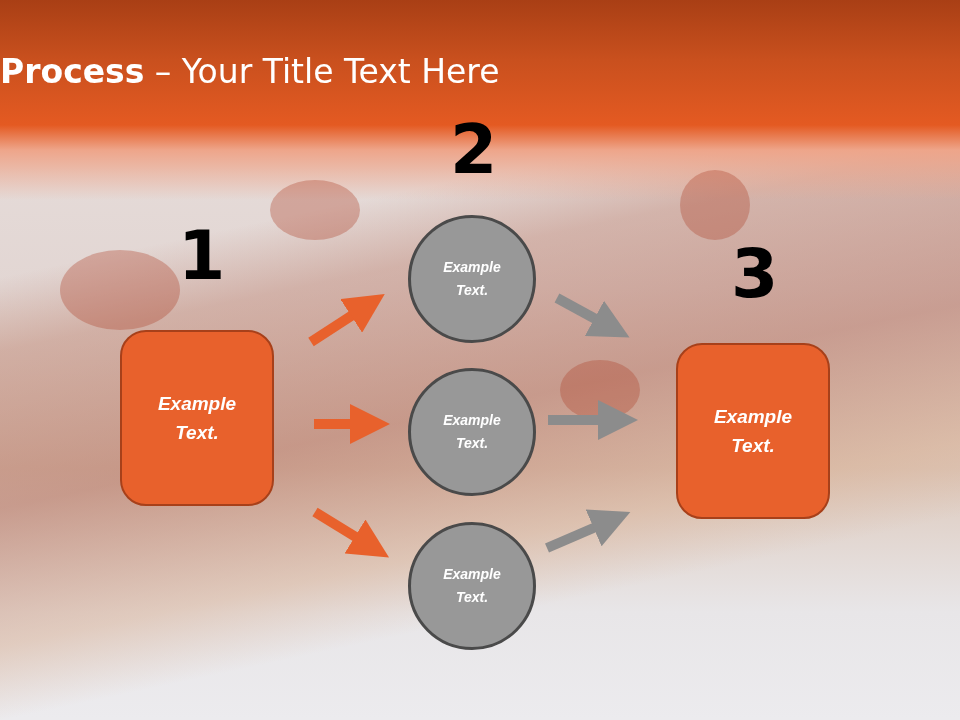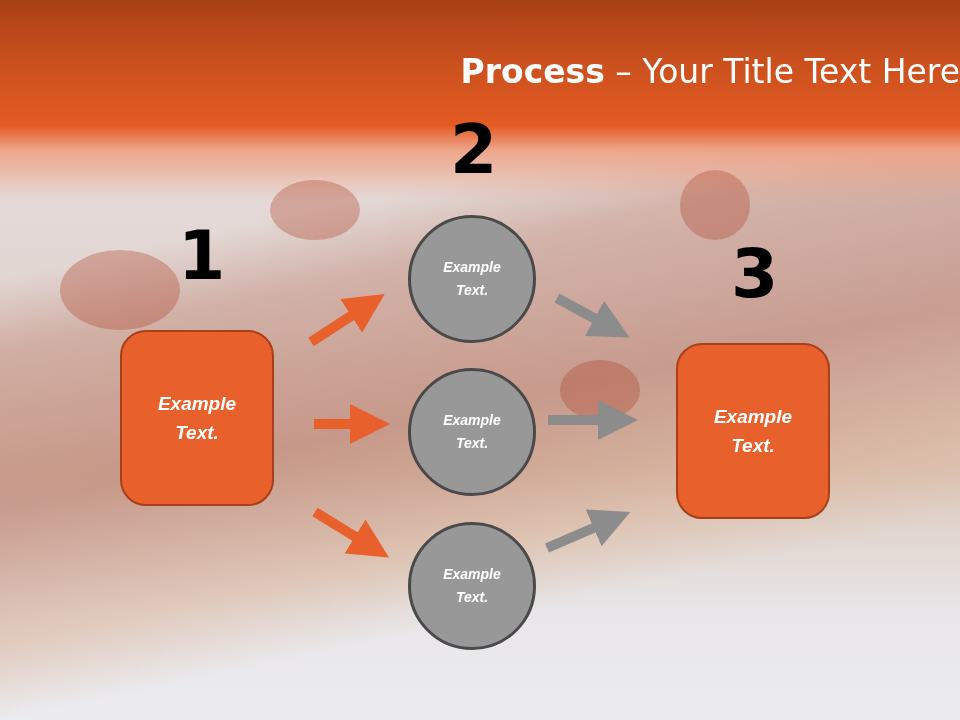--- a/index.html
+++ b/index.html
@@ -4,21 +4,21 @@
 <style>
   html, body { margin: 0; padding: 0; }
   body { width: 960px; height: 720px; position: relative; overflow: hidden;
          font-family: "Liberation Sans", sans-serif; background: #ece8e8; }
   .bg { position: absolute; inset: 0;
         background:
           linear-gradient(to bottom, #a93f15 0px, #c9501e 60px, #e45a22 125px, #eea58a 150px, rgba(236,220,215,0) 200px),
           linear-gradient(168deg, rgba(0,0,0,0) 0%, rgba(0,0,0,0) 30%, rgba(180,110,90,0.35) 38%, rgba(170,90,70,0.45) 55%, rgba(215,170,140,0.45) 70%, rgba(230,225,225,0) 78%),
           linear-gradient(to bottom, #e9e1df 0%, #e2d6d3 40%, #ddc9bc 65%, #e8e6e8 85%, #ecebee 100%); }
   .ant { position: absolute; border-radius: 50%; background: rgba(175,70,45,0.35); }
-  .title { position: absolute; left: 0; width: 960px; top: 52px; text-align: right;
+  .title { position: absolute; left: 0; width: 960px; top: 52px; text-align: left;
            color: #ffffff; font-size: 33px; font-family: "DejaVu Sans", sans-serif; }
   .title b { font-weight: bold; }
   .title span.rest { font-weight: normal; }
   .num { position: absolute; font-family: "DejaVu Sans", sans-serif; font-weight: bold;
          font-size: 68px; color: #000; line-height: 1; }
   .box { position: absolute; width: 154px; height: 176px; background: #e8612c;
          border: 2px solid #a7401a; border-radius: 26px; display: flex; align-items: center;
          justify-content: center; text-align: center; color: #fff; font-style: italic;
          font-weight: bold; font-size: 19px; line-height: 29px; box-sizing: border-box; }
   .circle { position: absolute; width: 128px; height: 128px; border-radius: 50%;

